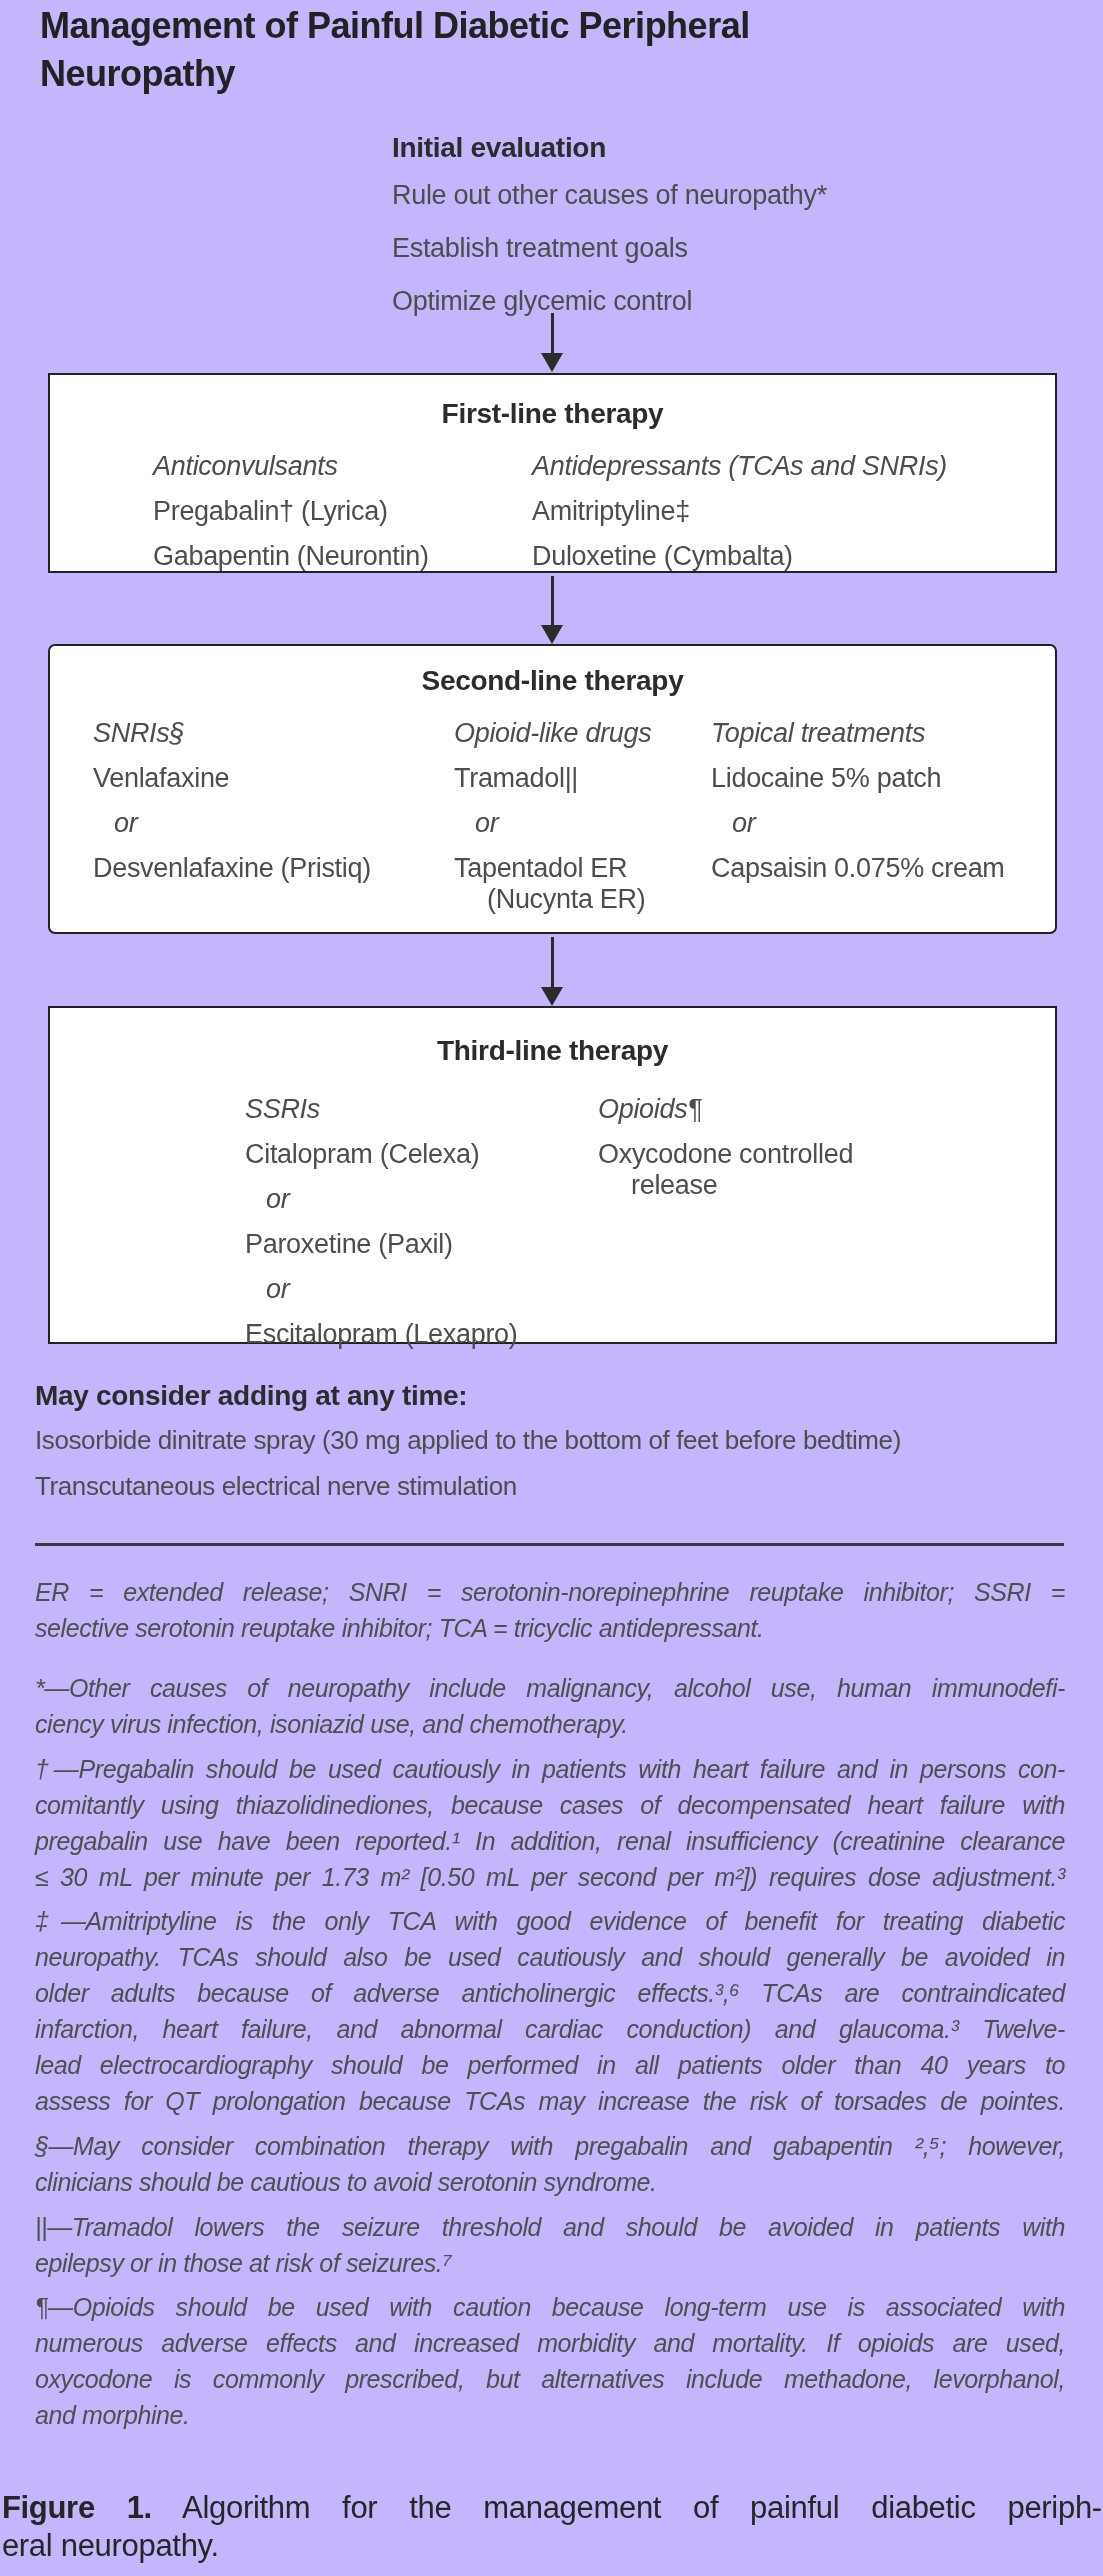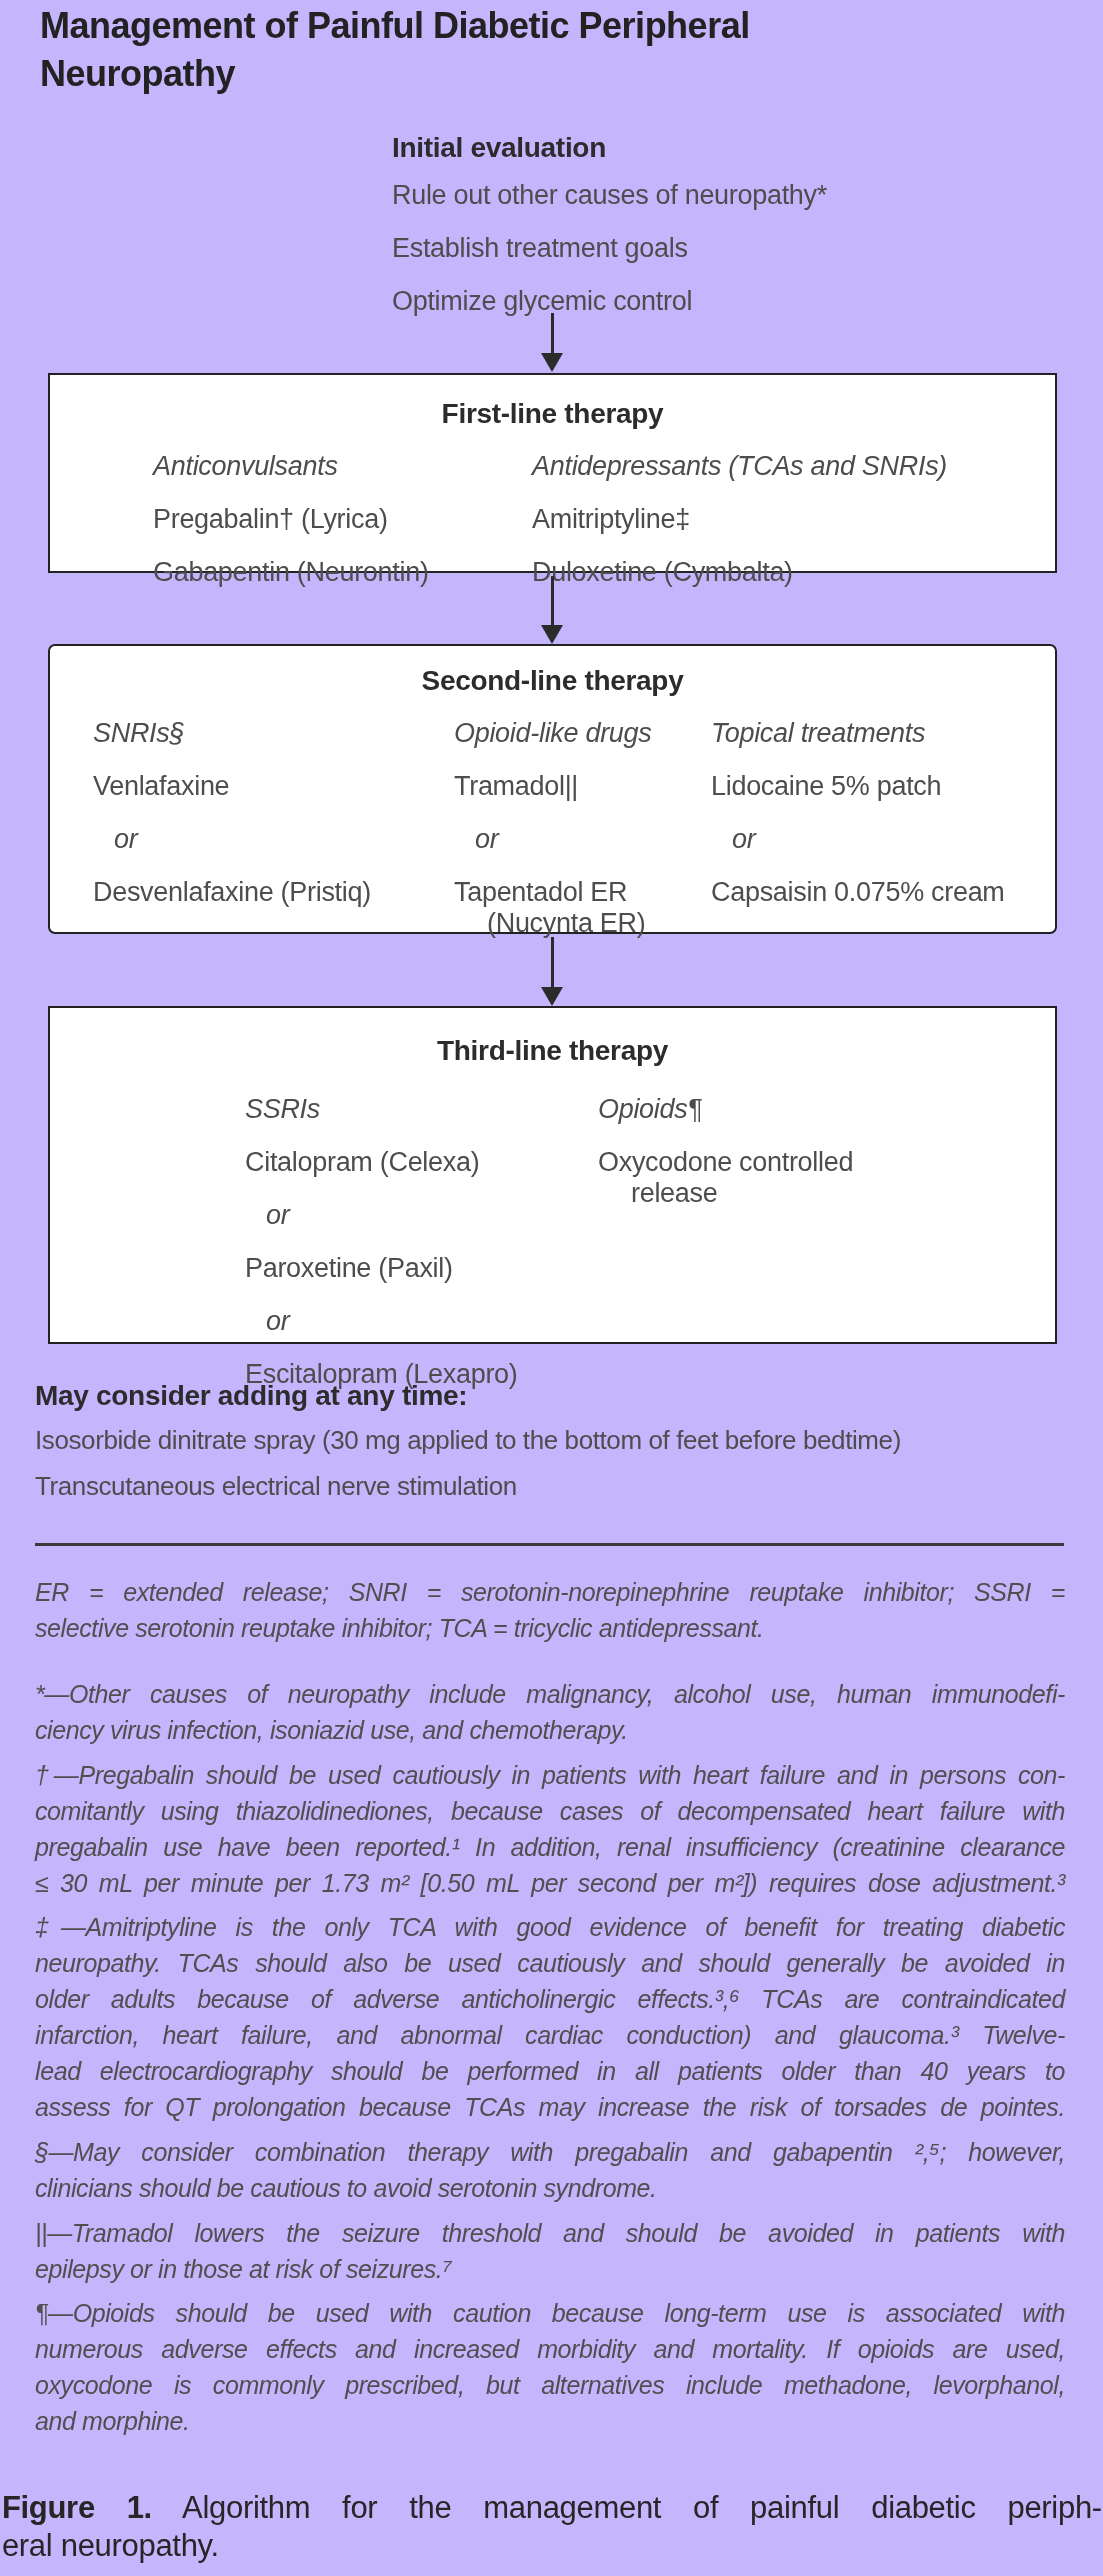--- a/index.html
+++ b/index.html
@@ -80,21 +80,20 @@
     letter-spacing: -0.3px;
     line-height: 45px;
     white-space: nowrap;
   }
   .col-item {
     font-size: 27px;
     color: #4d4d4d;
     letter-spacing: -0.3px;
     line-height: 45px;
     white-space: nowrap;
-    margin-top: 8px;
   }
   .or-item { font-style: italic; padding-left: 21px; }
   .cont-item { padding-left: 33px; margin-top: -9.6px; line-height: 37px; }
 
   
   .may-block { position: absolute; left: 35px; top: 1375px; }
   .may-item {
     font-size: 26px;
     color: #4d4d4d;
     letter-spacing: -0.4px;
@@ -116,21 +115,21 @@
     left: 35px; top: 1574px;
     width: 1030px;
     font-style: italic;
     font-size: 25px;
     letter-spacing: -0.4px;
     color: #4f4f4f;
   }
   .nline { line-height: 36px; }
   .jl { text-align: justify; text-align-last: justify; }
   .ps { margin-top: 8.7px; }
-  .ps-big { margin-top: 30px; }
+  .ps-big { margin-top: 24px; }
 
   
   .caption {
     position: absolute;
     left: 1.9px; top: 2489px;
     width: 1100px;
     font-size: 31px;
     letter-spacing: -0.3px;
     color: #262626;
   }

